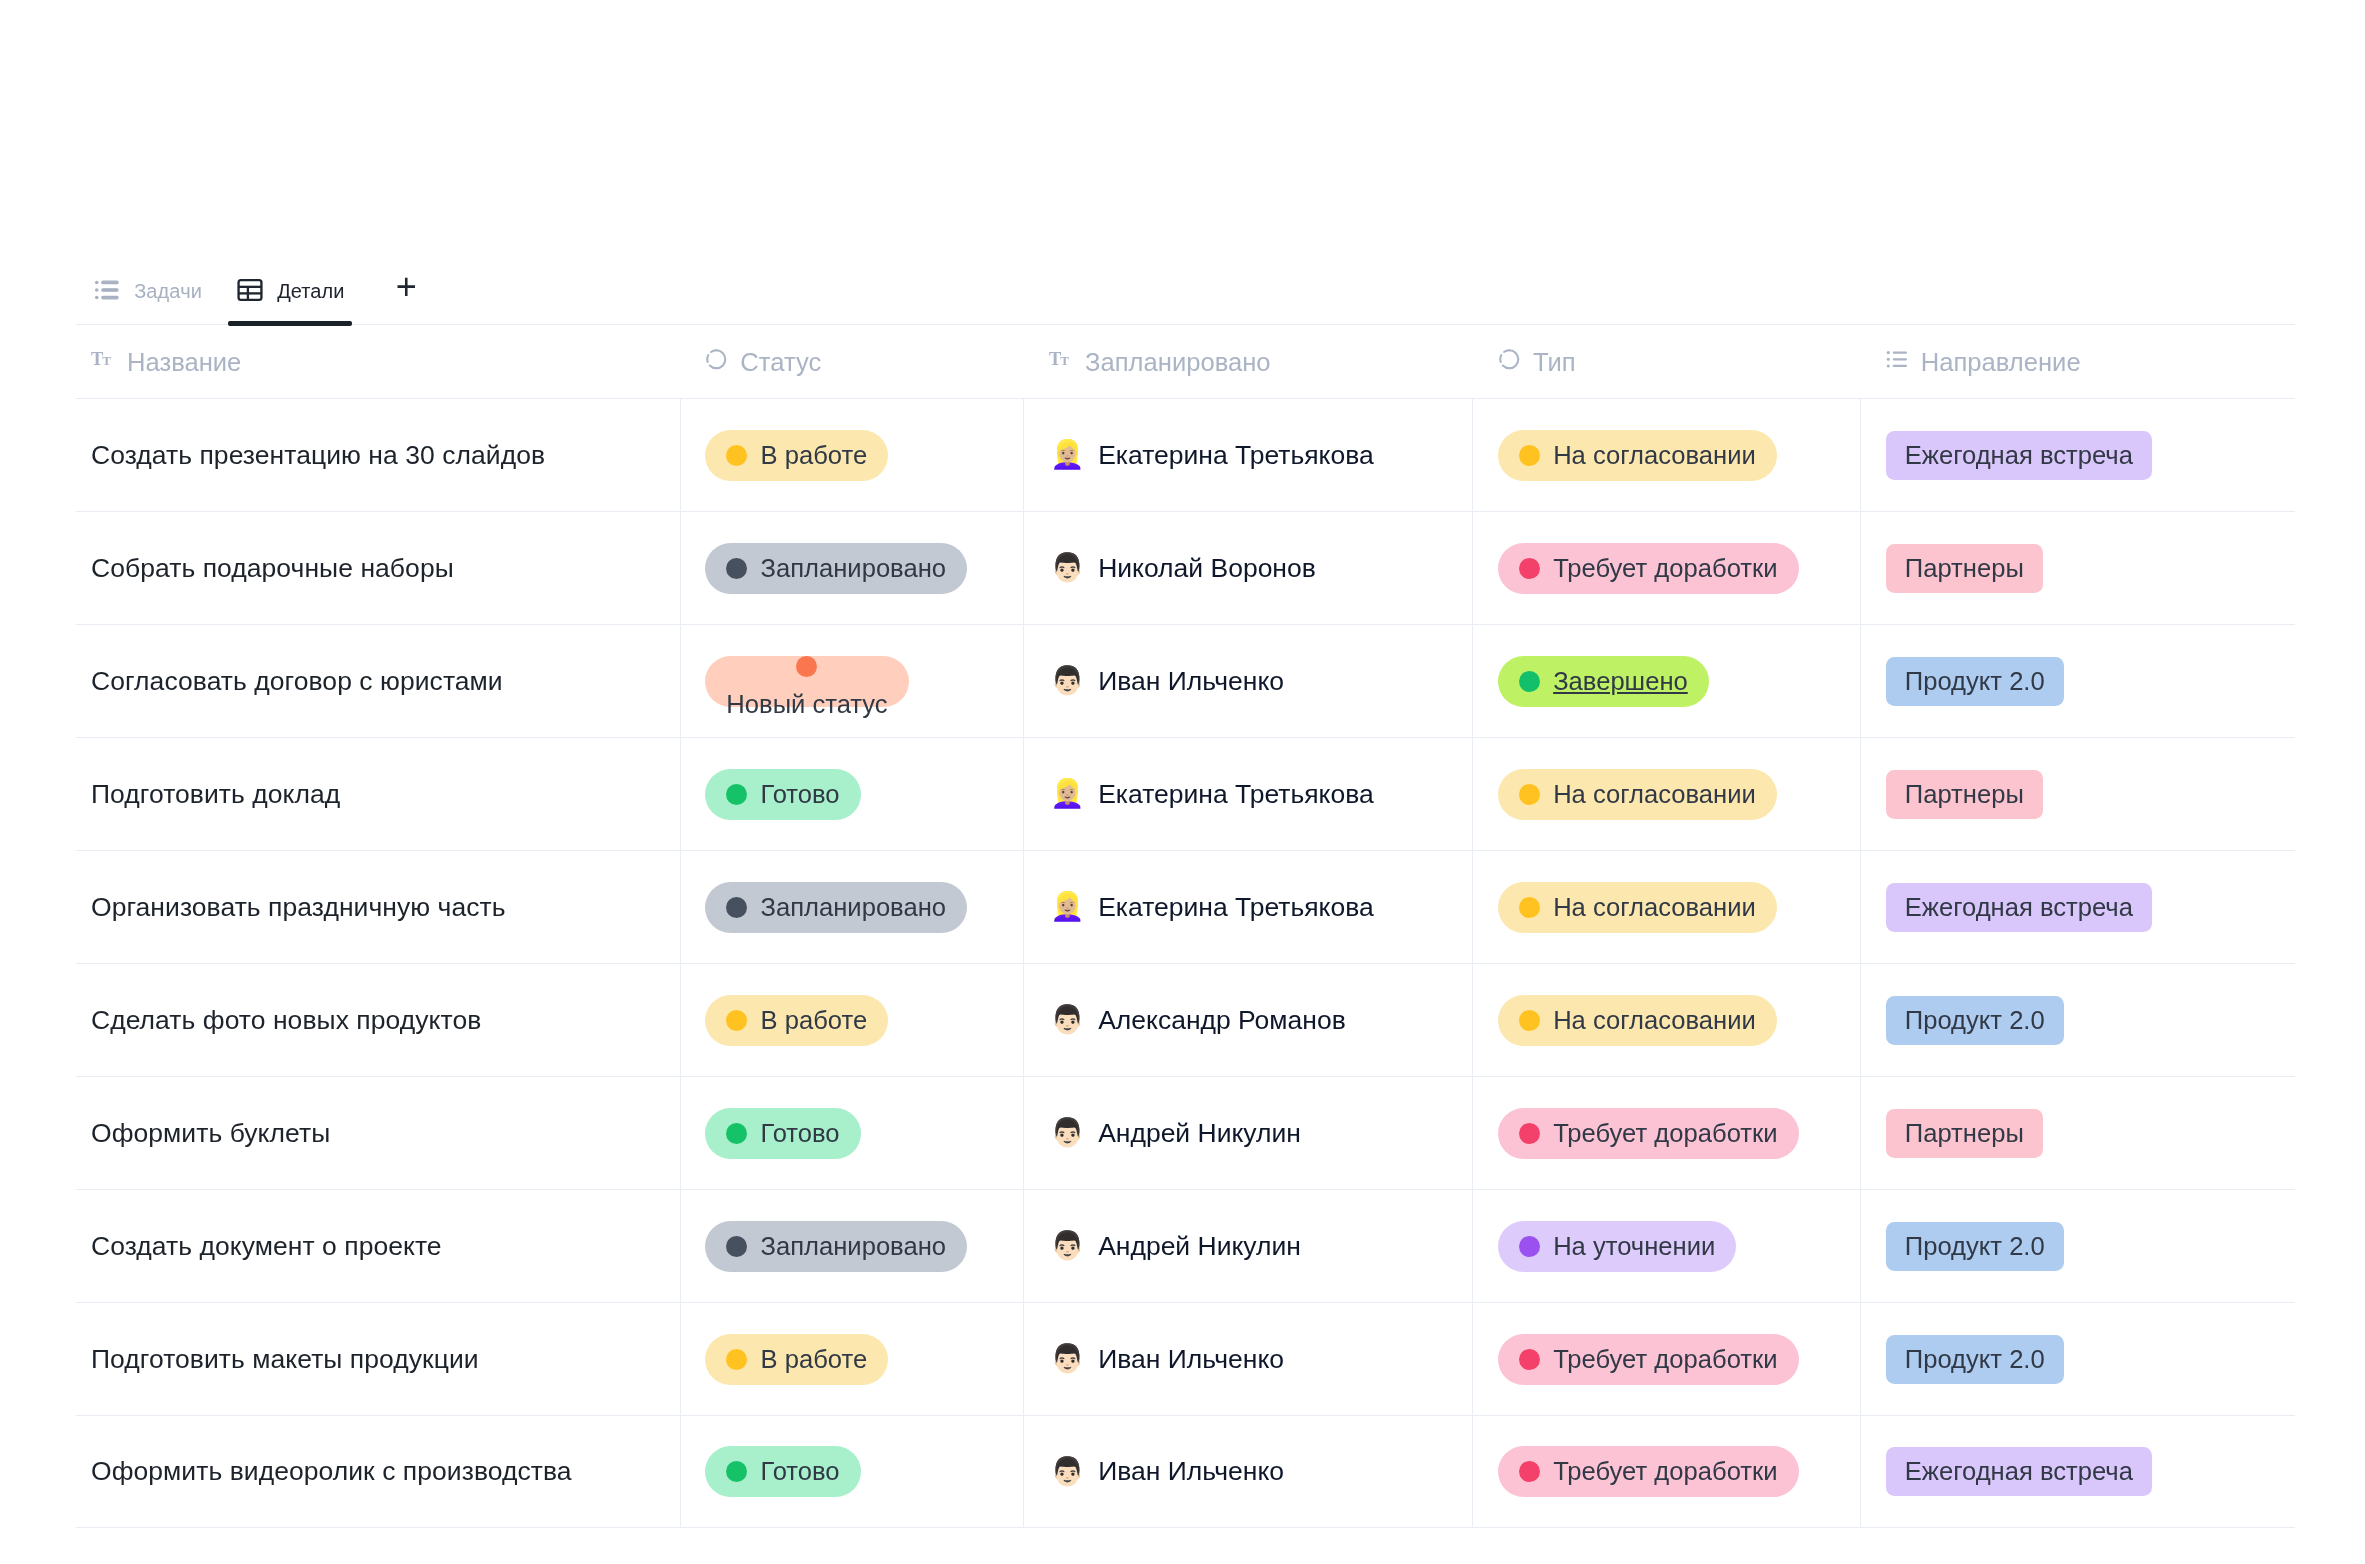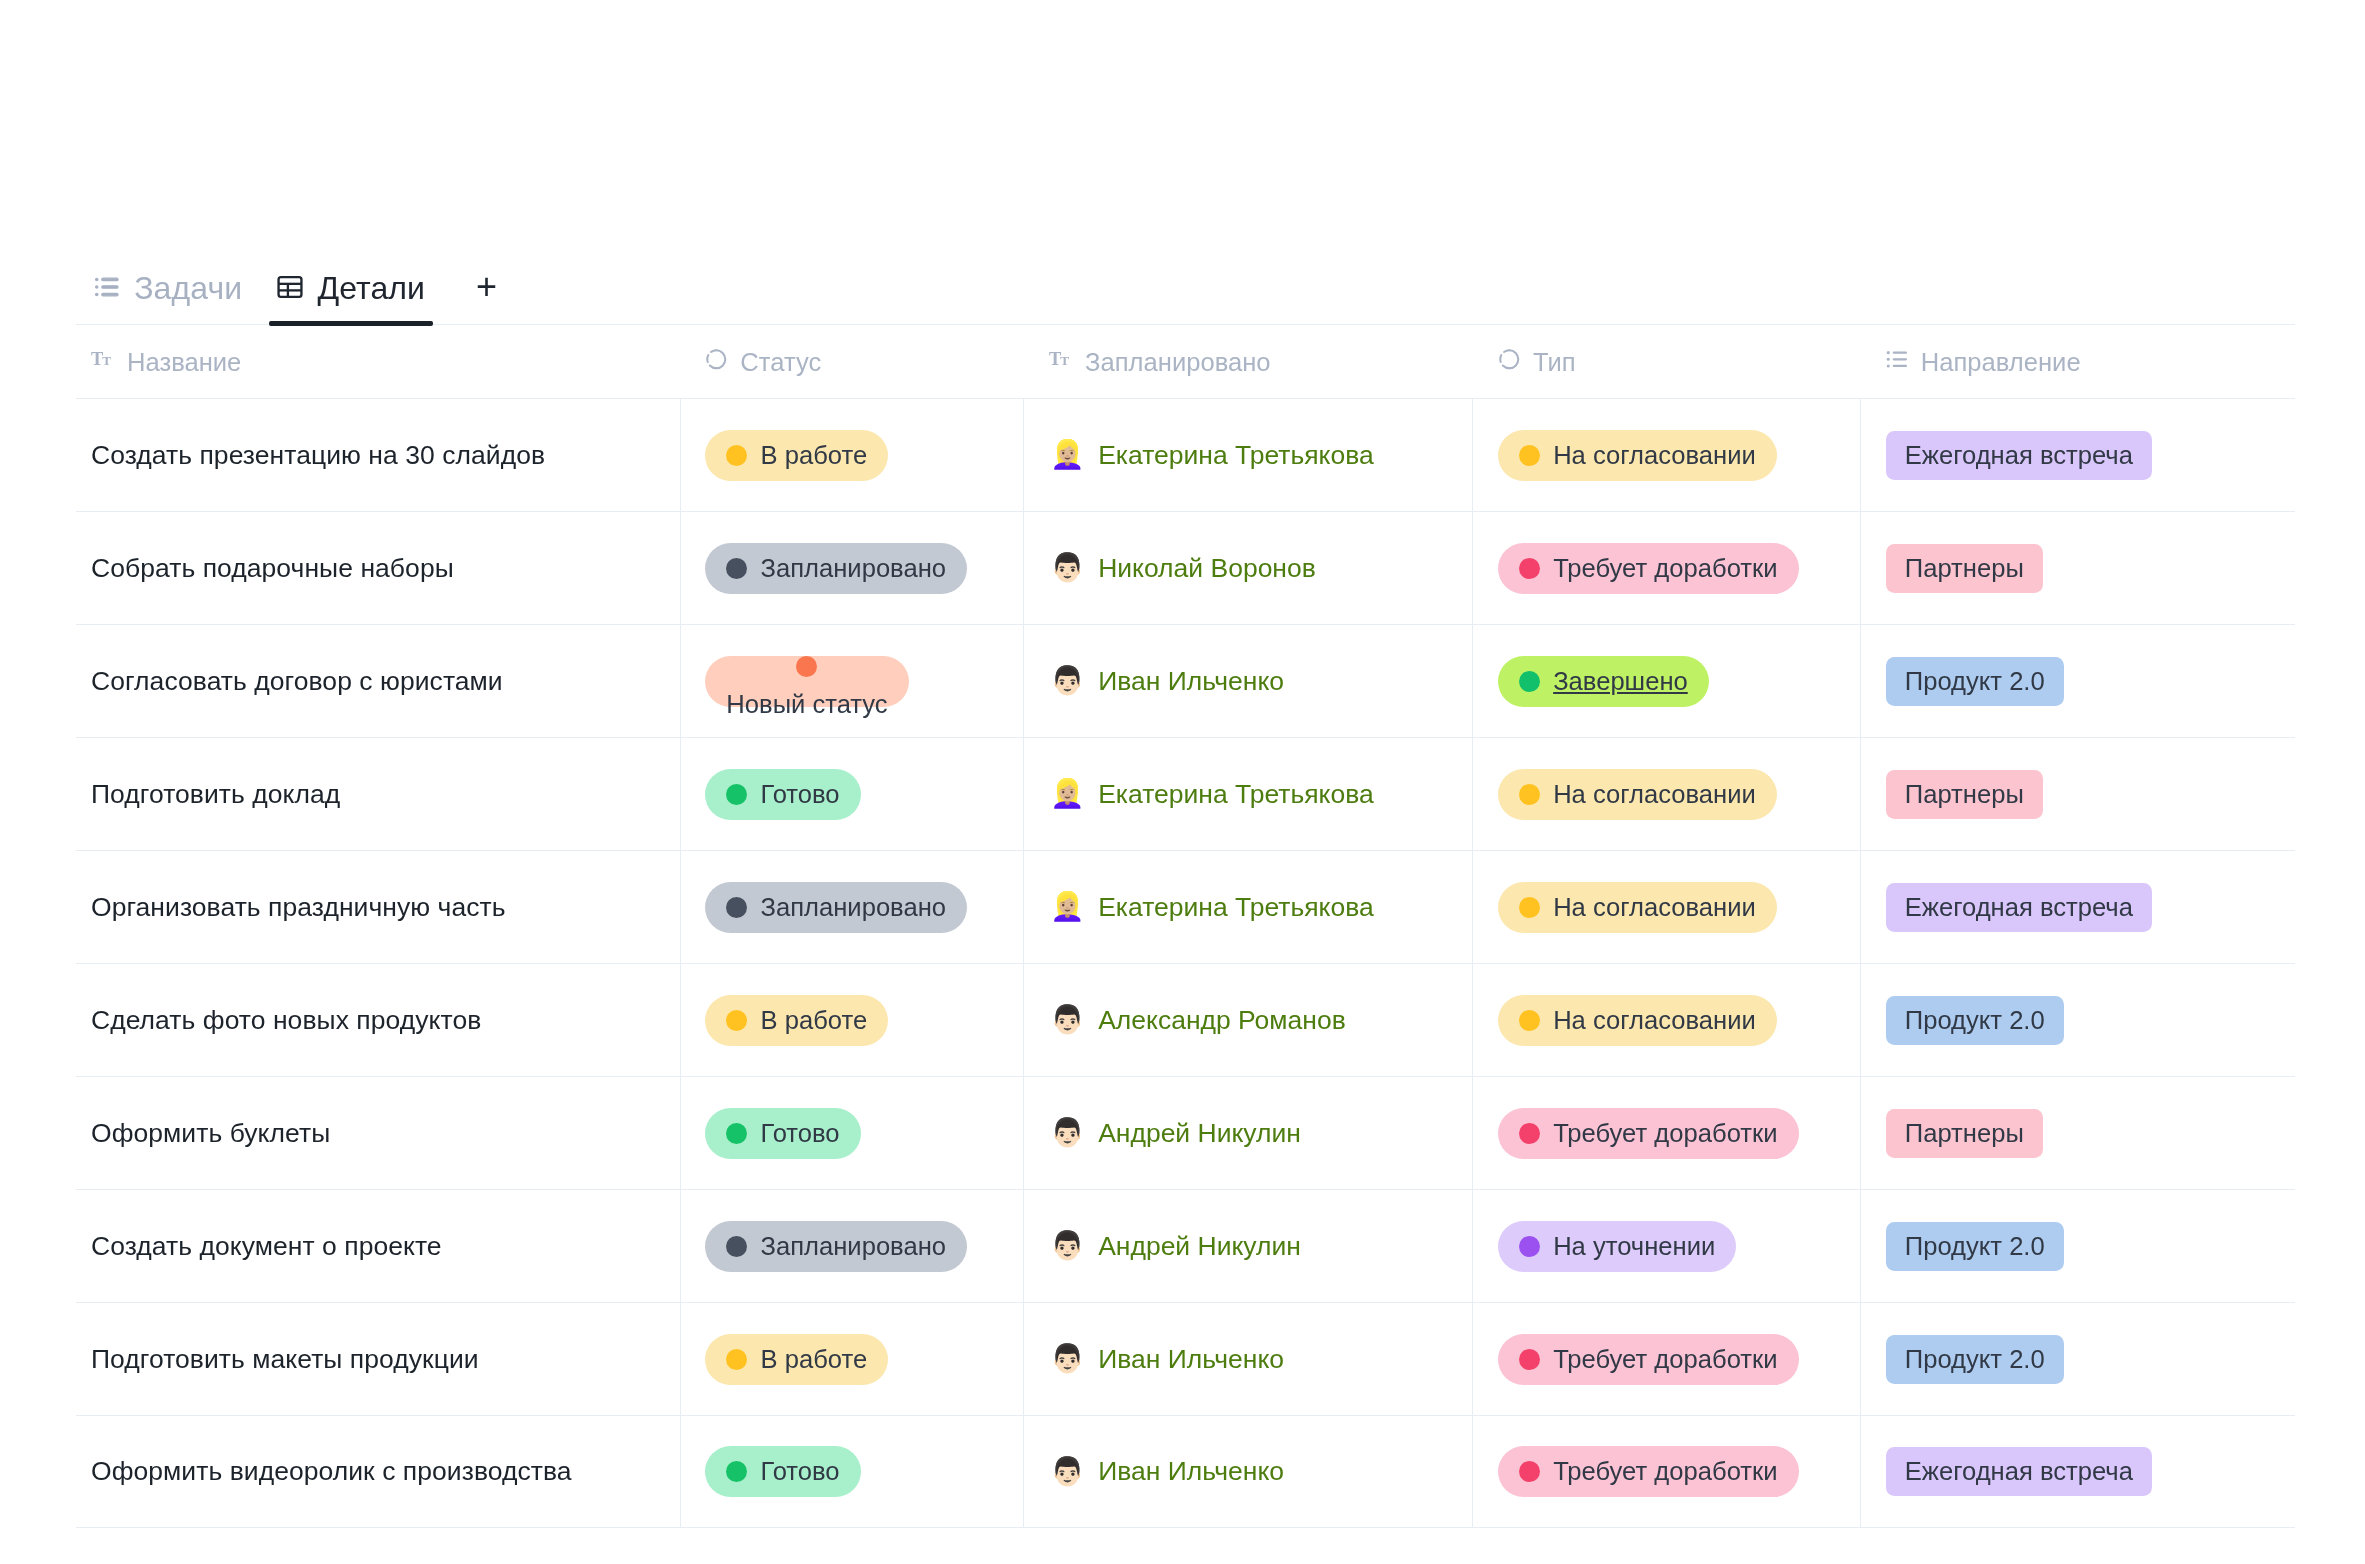--- a/index.html
+++ b/index.html
@@ -40,21 +40,21 @@
     gap: 13.2px;
     padding: 0 17px 17px 17px;
     cursor: pointer;
     position: relative;
     background: transparent;
     border: none;
     font-family: inherit;
   }
 
   .tab-label {
-    font-size: 32px;
+    font-size: 20px;
     letter-spacing: 0.1px;
     white-space: nowrap;
   }
 
   .tab.inactive .tab-label { color: #a7b1c2; }
   .tab.active   .tab-label { color: #20262f; }
 
   .tab.active::after {
     content: "";
     position: absolute;
@@ -186,21 +186,21 @@
     gap: 13.2px;
     cursor: pointer;
   }
   .assignee .avatar {
     font-size: 28px;
     line-height: 1;
     flex: 0 0 auto;
   }
   .assignee .aname {
     font-size: 26.5px;
-    color: #4d7c0f;
+    color: #0f172a;
     white-space: nowrap;
   }
 </style>
 </head>
 <body>
 
 <div class="page">
 
   <div class="tabbar">
 

